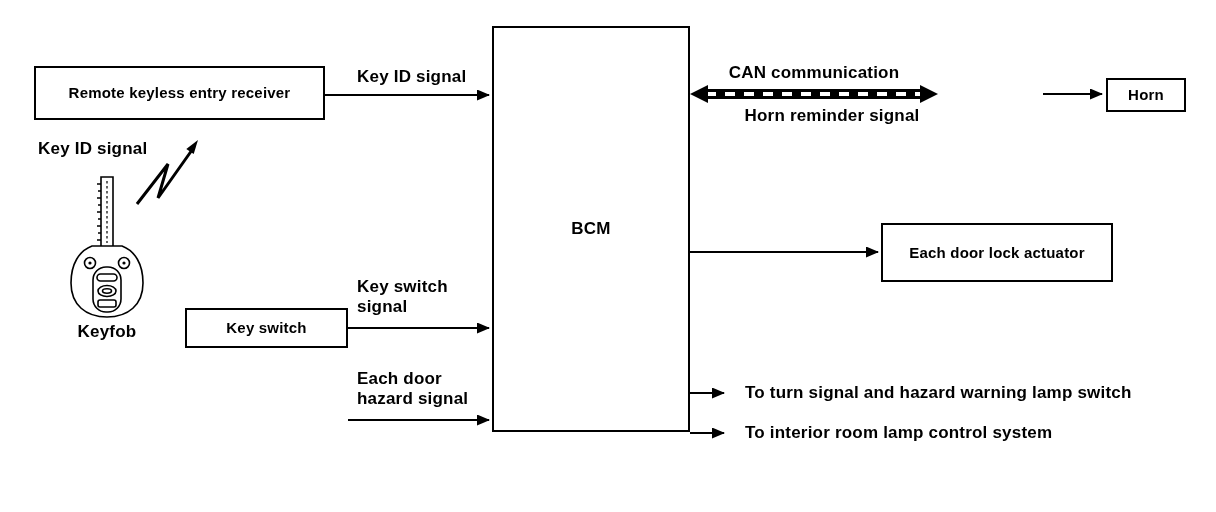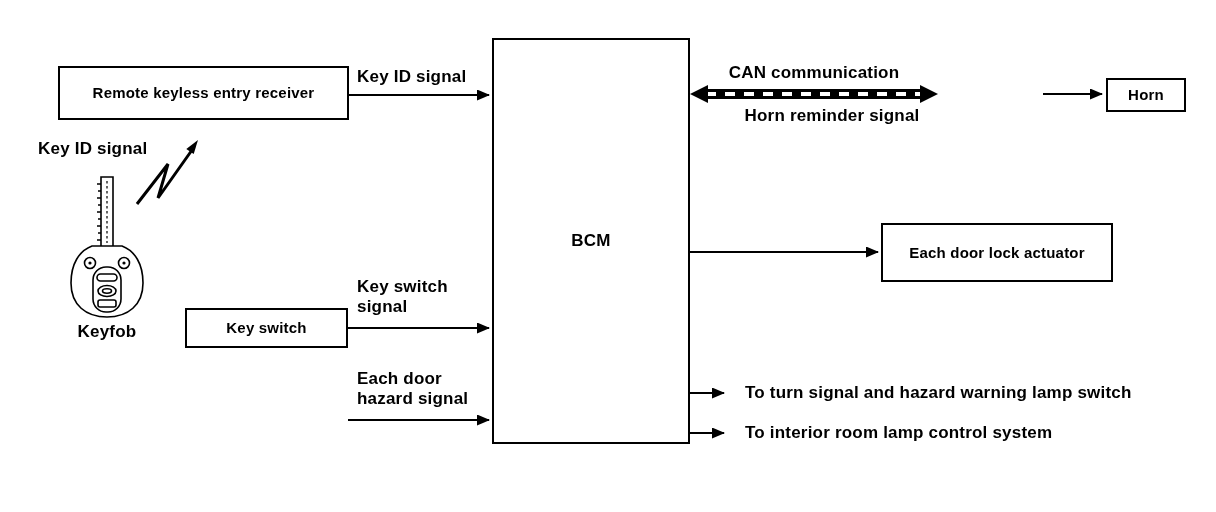--- a/index.html
+++ b/index.html
@@ -100,30 +100,30 @@
       <circle cx="124" cy="263" r="1.6" fill="#000" stroke="none"></circle>
 
       <rect x="93" y="267" width="28" height="45" rx="13" fill="#fff"></rect>
       <rect x="97" y="274" width="20" height="7" rx="3.5"></rect>
       <ellipse cx="107" cy="291" rx="9" ry="5.5"></ellipse>
       <ellipse cx="107" cy="291" rx="4.5" ry="2.2"></ellipse>
       <rect x="98" y="300" width="18" height="7" rx="2"></rect>
     </g>
   </svg>
 
-  <div class="box" style="left:34px; top:66px; width:291px; height:54px;margin-left:24px;">
+  <div class="box" style="left:34px; top:66px; width:291px; height:54px;">
     <span>Remote keyless entry receiver</span>
   </div>
 
   <div class="box" style="left:185px; top:308px; width:163px; height:40px;">
     <span>Key switch</span>
   </div>
 
 
-  <div class="box bcm-box" style="left:492px; top:38px; width:198px; height:406px;">
+  <div class="box bcm-box" style="left:492px; top:26px; width:198px; height:406px;">
     <span>BCM</span>
   </div>
 
 
   <div class="box" style="left:1106px; top:78px; width:80px; height:34px;">
     <span>Horn</span>
   </div>
 
   <div class="box" style="left:881px; top:223px; width:232px; height:59px;">
     <span>Each door lock actuator</span>

